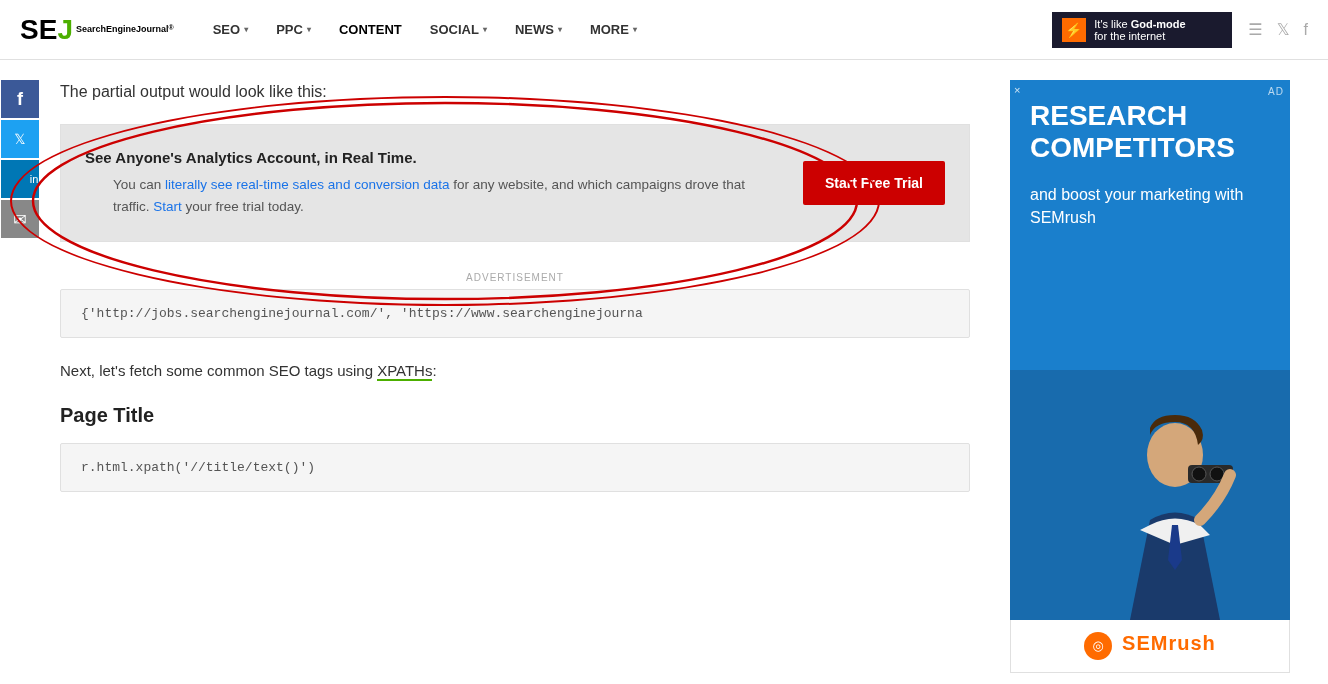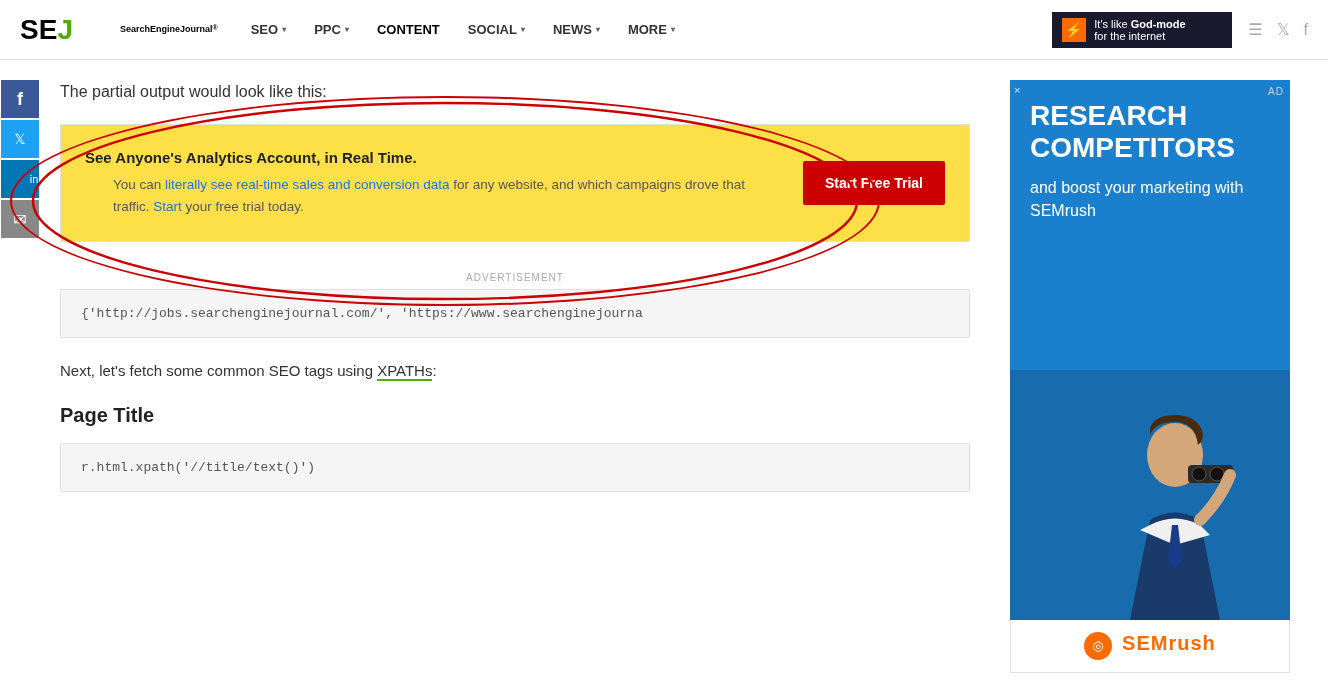--- a/index.html
+++ b/index.html
@@ -10,22 +10,21 @@
       display: flex;
       align-items: center;
       padding: 0 20px;
       height: 60px;
       border-bottom: 1px solid #e0e0e0;
       background: #fff;
     }
     .logo-area {
       display: flex;
       align-items: center;
-      margin-right: 19px;
-      gap: 44px;
+      margin-right: 25px;
     }
     .logo-sej {
       font-size: 28px;
       font-weight: 900;
       color: #000;
       line-height: 1;
     }
     .logo-sej span.s { color: #000; }
     .logo-sej span.e { color: #000; }
     .logo-sej span.j { color: #4caf00; }
@@ -181,21 +180,21 @@
       height: 200px;
       border: 2.5px solid #cc0000;
       border-radius: 50%;
       pointer-events: none;
       z-index: 5;
     }
 
     
     .cta-box {
       border: 1px solid #e0e0e0;
-      background: #fde047;
+      background: #e5e5e5;
       padding: 24px 24px 24px 24px;
       display: flex;
       align-items: center;
       justify-content: space-between;
       margin-bottom: 10px;
       position: relative;
       z-index: 2;
     }
     .cta-text-area { flex: 1; }
     .cta-title {
@@ -277,21 +276,21 @@
       padding: 20px;
       flex: 1;
       display: flex;
       flex-direction: column;
     }
     .ad-box-title {
       font-size: 28px;
       font-weight: 900;
       color: #fff;
       line-height: 1.15;
-      margin-bottom: 13px;
+      margin-bottom: 20px;
     }
     .ad-box-sub {
       font-size: 16px;
       color: #fff;
       line-height: 1.4;
     }
     .ad-image-area {
       flex: 1;
       background: linear-gradient(180deg, #1a7fcc 0%, #0d5a9a 100%);
       display: flex;

